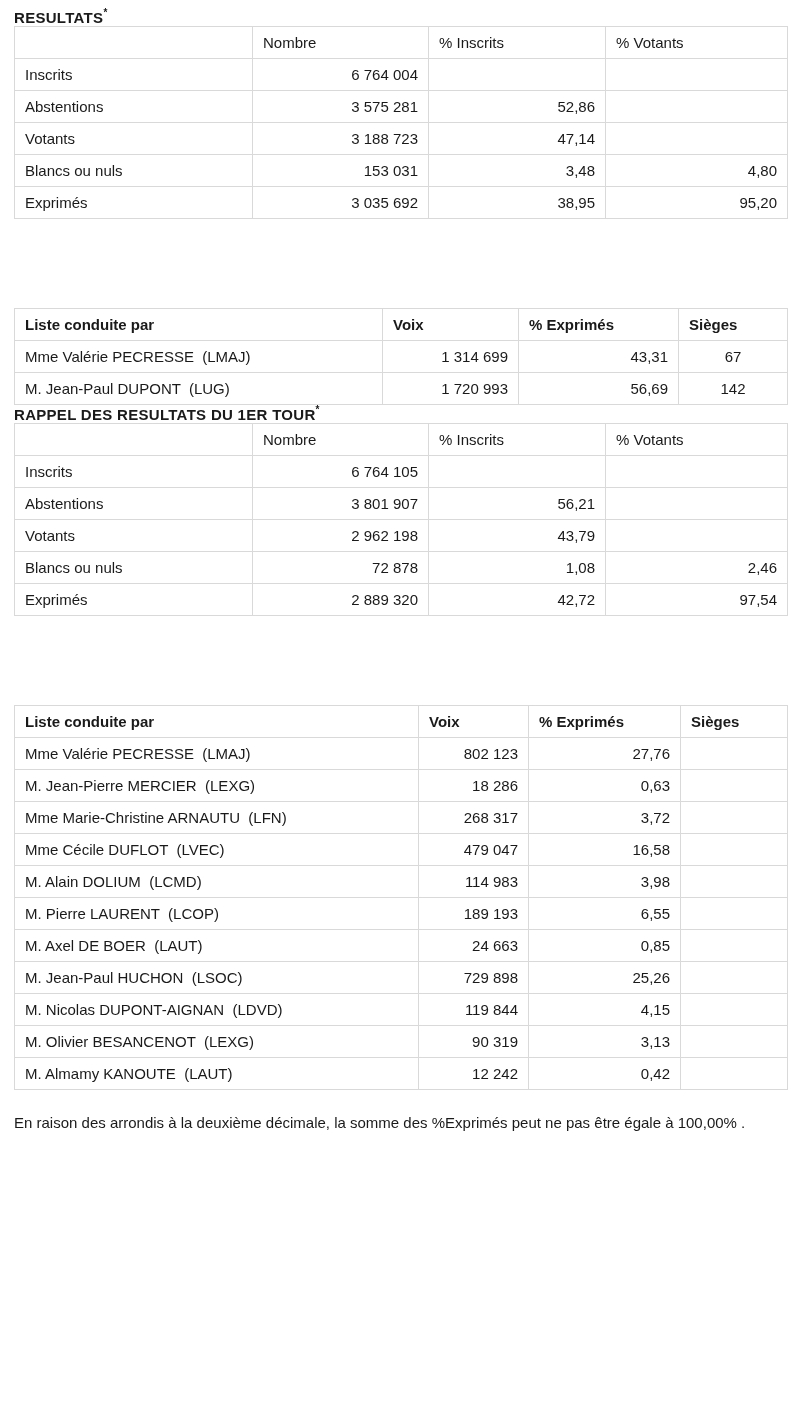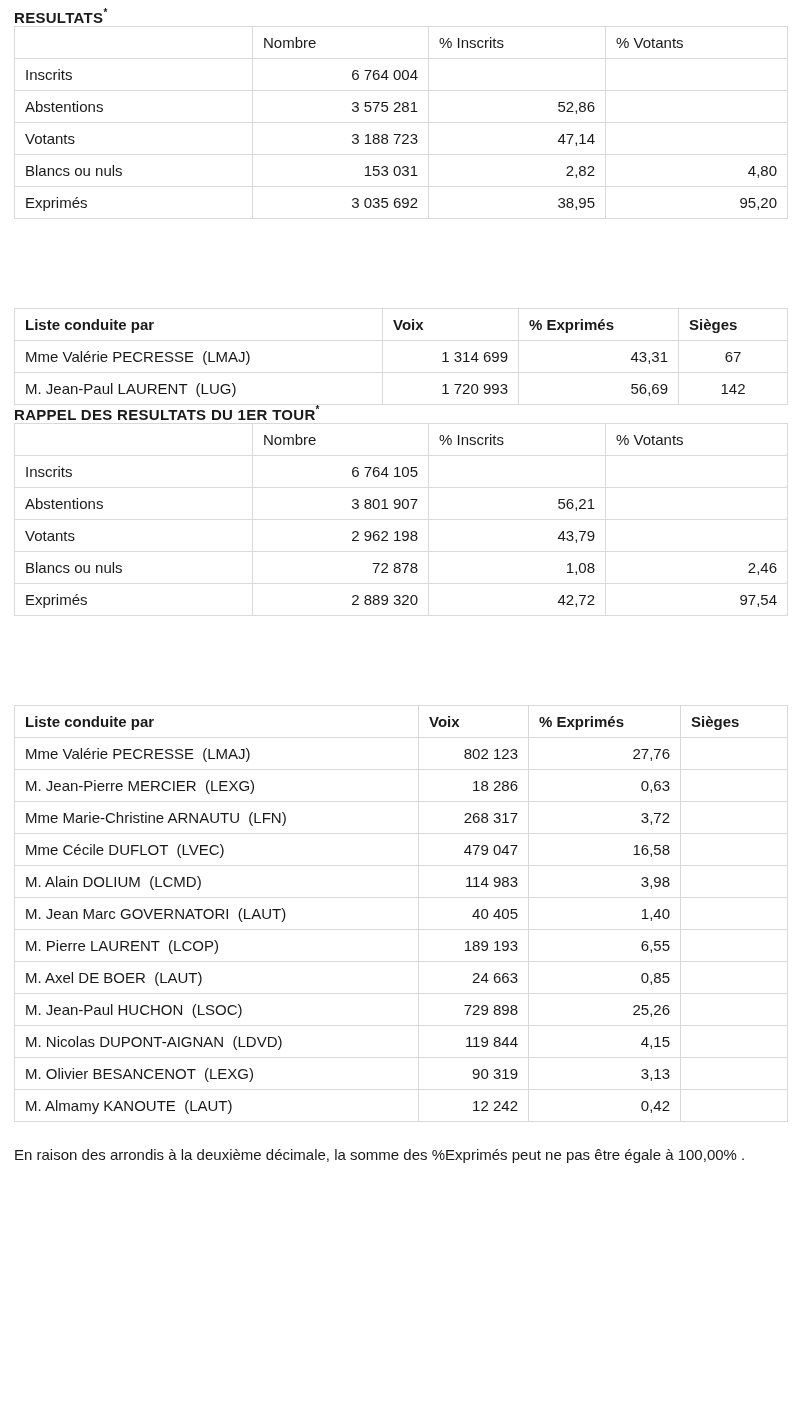--- a/index.html
+++ b/index.html
@@ -97,21 +97,21 @@
       </tr>
       <tr>
         <td>Votants</td>
         <td class="tr">3 188 723</td>
         <td class="tr bold">47,14</td>
         <td class="tr"></td>
       </tr>
       <tr>
         <td>Blancs ou nuls</td>
         <td class="tr">153 031</td>
-        <td class="tr">2,82</td>
+        <td class="tr">3,48</td>
         <td class="tr">4,80</td>
       </tr>
       <tr>
         <td>Exprimés</td>
         <td class="tr">3 035 692</td>
         <td class="tr">38,95</td>
         <td class="tr">95,20</td>
       </tr>
     </tbody>
   </table>
@@ -130,21 +130,21 @@
         <td>% Exprimés</td>
         <td>Sièges</td>
       </tr>
       <tr>
         <td><a>Mme Valérie PECRESSE  (LMAJ)</a></td>
         <td class="tr">1 314 699</td>
         <td class="tr">43,31</td>
         <td class="tc"><a>67</a></td>
       </tr>
       <tr>
-        <td><a>M. Jean-Paul LAURENT  (LUG)</a></td>
+        <td><a>M. Jean-Paul DUPONT  (LUG)</a></td>
         <td class="tr">1 720 993</td>
         <td class="tr">56,69</td>
         <td class="tc"><a>142</a></td>
       </tr>
     </tbody>
   </table>
 
   <h2 class="heading heading-recall"><span>RAPPEL DES RESULTATS DU 1ER TOUR</span><sup>*</sup></h2>
 
   <table class="summary">
@@ -232,26 +232,20 @@
         <td class="tr">16,58</td>
         <td class="tc"></td>
       </tr>
       <tr>
         <td><a>M. Alain DOLIUM  (LCMD)</a></td>
         <td class="tr">114 983</td>
         <td class="tr">3,98</td>
         <td class="tc"></td>
       </tr>
       <tr>
-        <td><a>M. Jean Marc GOVERNATORI  (LAUT)</a></td>
-        <td class="tr">40 405</td>
-        <td class="tr">1,40</td>
-        <td class="tc"></td>
-      </tr>
-      <tr>
         <td><a>M. Pierre LAURENT  (LCOP)</a></td>
         <td class="tr">189 193</td>
         <td class="tr">6,55</td>
         <td class="tc"></td>
       </tr>
       <tr>
         <td><a>M. Axel DE BOER  (LAUT)</a></td>
         <td class="tr">24 663</td>
         <td class="tr">0,85</td>
         <td class="tc"></td>

